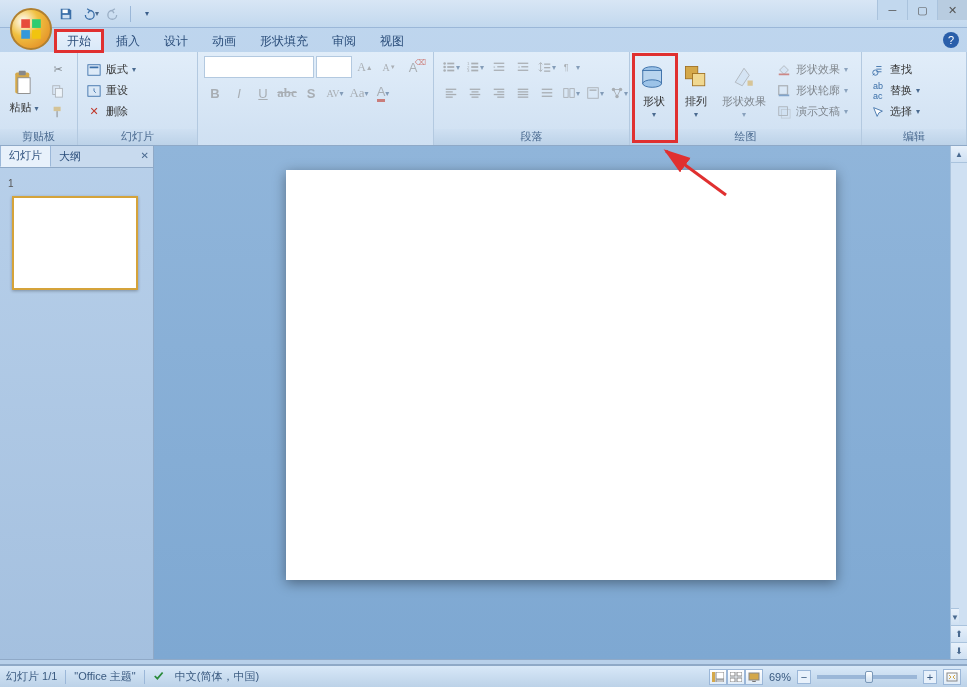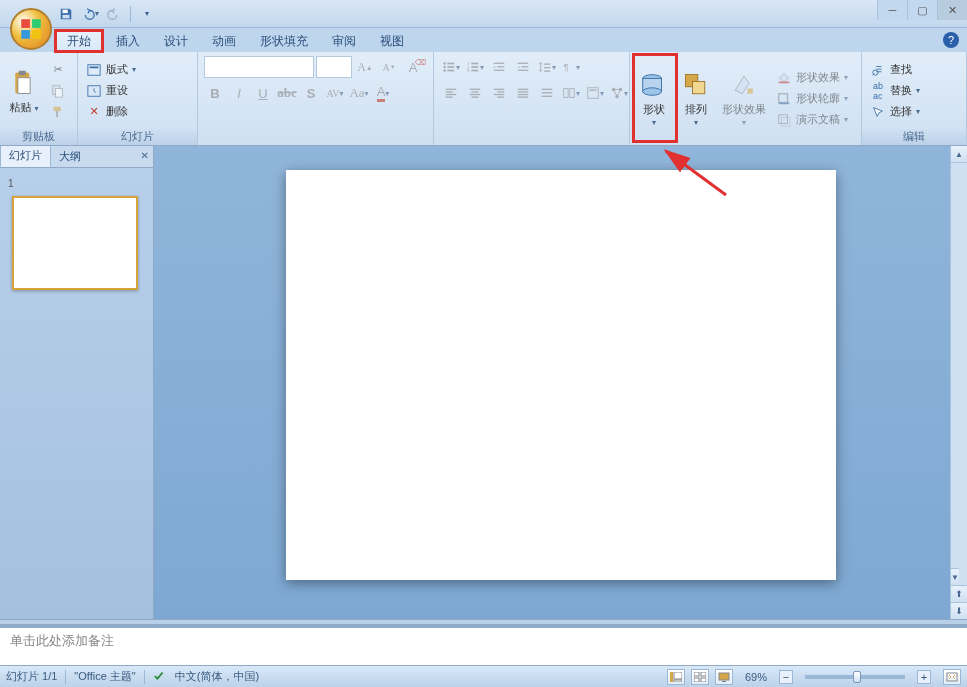--- a/index.html
+++ b/index.html
@@ -68,21 +68,21 @@
 .vscroll-btn.bot { position:absolute; bottom:34px; border-top:1px solid #aac3dd; border-bottom:none;}
 .vscroll-nav { position:absolute; bottom:0; height:34px; left:0; right:0; }
 .vscroll-nav div { height:17px; border-top:1px solid #aac3dd; display:flex; align-items:center; justify-content:center; font-size:9px; color:#4a6a90; background:linear-gradient(#e8f1fb,#cfe0f2);}
 
 .notes-pane { height:40px; background:#fff; border-top:3px solid #8fa9c7; padding:4px 10px; font-size:13px; color:#888; }
 .hsplit { height:6px; background:#b8d0ea; border-top:1px solid #8fa9c7; border-bottom:1px solid #8fa9c7; cursor:row-resize;}
 
 
 .statusbar { position:absolute; bottom:0; left:0; right:0; height:22px; background:linear-gradient(to bottom, #d8e8f8, #bcd2e8); border-top:1px solid #8fa9c7; display:flex; align-items:center; font-size:11px; color:#3a5a80; padding:0 6px; gap:8px;margin-top:36px;}
 .status-sep { width:1px; height:14px; background:#9bb7d8; }
-.status-right { margin-left:auto; display:flex; align-items:center; gap:6px;padding-left:45px; }
+.status-right { margin-left:auto; display:flex; align-items:center; gap:0;padding-left:45px; }
 .view-btn { width:18px; height:16px; border:1px solid #9bb7d8; background:linear-gradient(#fff,#e0ecf8); display:flex; align-items:center; justify-content:center; }
 .zoom-slider { width:100px; height:4px; background:#9bb7d8; margin:0 6px; position:relative; }
 .zoom-thumb { position:absolute; left:48px; top:-4px; width:8px; height:12px; background:linear-gradient(#fff,#cfe0f2); border:1px solid #7a98b8; border-radius:2px;}
 .zoom-btn { width:14px; height:14px; border:1px solid #9bb7d8; background:#e8f1fb; display:flex; align-items:center; justify-content:center; font-size:11px; }
 </style>
 </head>
 <body>
 
 <div class="titlebar">
   <div class="office-button">
@@ -357,20 +357,21 @@
             <svg width="14" height="14" viewBox="0 0 16 16">
               <circle cx="4" cy="4" r="2" fill="#888"></circle>
               <circle cx="12" cy="4" r="2" fill="#888"></circle>
               <circle cx="8" cy="12" r="2" fill="#888"></circle>
               <path d="M4 4L12 4L8 12z" stroke="#888" fill="none"></path>
             </svg>
             <span class="drop-arrow">▾</span>
           </div>
       </div>
     </div>
+    <div class="group-label">段落</div>
   </div>
 
   <div class="ribbon-group" style="width:232px;">
     <div class="group-content">
       <div class="big-btn">
         <div class="bicon">
             <svg width="30" height="30" viewBox="0 0 32 32">
               <ellipse cx="14" cy="9" rx="10" ry="4" fill="#9cc3e8" stroke="#3b6fa8"></ellipse>
               <rect x="4" y="9" width="20" height="14" fill="#b8d4ee" stroke="#3b6fa8"></rect>
               <ellipse cx="14" cy="23" rx="10" ry="4" fill="#9cc3e8" stroke="#3b6fa8"></ellipse>
@@ -422,20 +423,21 @@
               <svg width="14" height="14" viewBox="0 0 16 16">
                 <rect x="2" y="2" width="10" height="10" fill="#cfe0f2" stroke="#888"></rect>
                 <rect x="5" y="5" width="10" height="10" fill="none" stroke="#888" opacity="0.5"></rect>
               </svg>
             </span>
             <span>演示文稿</span>
             <span class="drop-arrow">▾</span>
           </div>
       </div>
     </div>
+    <div class="group-label">绘图</div>
   </div>
 
   <div class="ribbon-group" style="flex:1;">
     <div class="group-content">
       <div class="small-stack">
         <div class="small-btn">
             <span class="sicon">
               <svg width="14" height="14" viewBox="0 0 16 16">
                 <path d="M4 12L2 14M6 4h6M6 7h6M6 10h6" stroke="#3b6fa8"></path>
                 <circle cx="5" cy="11" r="3" fill="none" stroke="#3b6fa8"></circle>
@@ -493,23 +495,20 @@
         <div class="vscroll-btn">▲</div>
         <div class="vscroll-btn bot">▼</div>
         <div class="vscroll-nav">
           <div>⬆</div>
           <div>⬇</div>
         </div>
       </div>
     </div>
   </div>
   <div class="hsplit"></div>
-  <div class="notes-pane">
-    <span>单击此处添加备注</span>
-  </div>
 </div>
 
 <div class="statusbar">
   <span>幻灯片 1/1</span>
   <div class="status-sep"></div>
   <span>"Office 主题"</span>
   <div class="status-sep"></div>
   <span><svg width="14" height="14" viewBox="0 0 16 16">
         <path d="M2 8l3 3 6-7" stroke="#2a8a3a" stroke-width="2" fill="none"></path>
       </svg></span>

